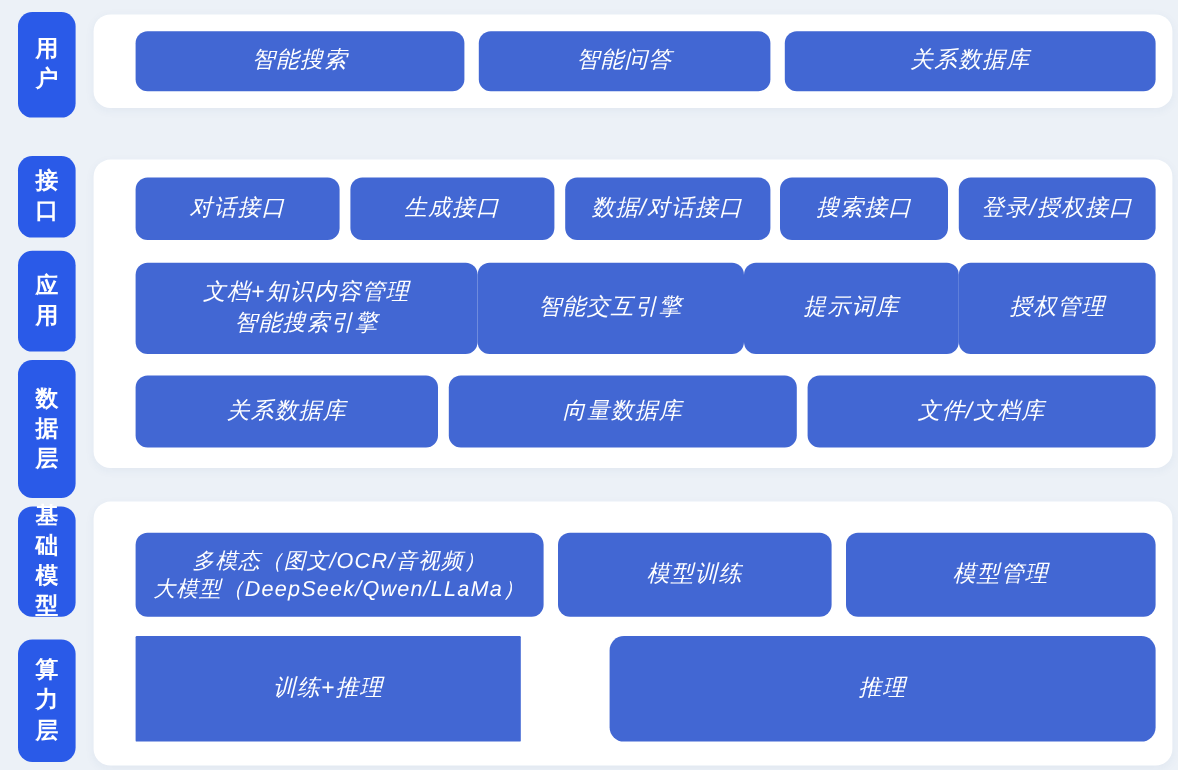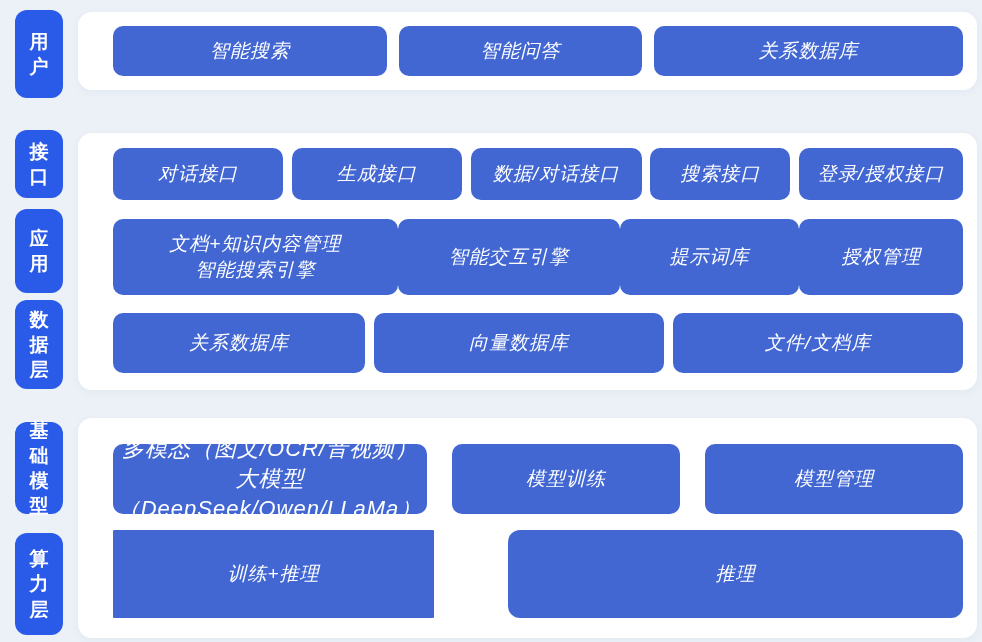--- a/index.html
+++ b/index.html
@@ -68,21 +68,21 @@
     align-items:center;
     justify-content:center;
     text-align:center;
     box-sizing:border-box;
     padding:4px 13px;
     word-break:break-all;
   }
   .pill-user{top:10px;height:88px;}
   .pill-interface{top:130px;height:68px;}
   .pill-app{top:209px;height:84px;border-radius:12px;}
-  .pill-data{top:300px;height:89px;}
+  .pill-data{top:300px;height:115px;}
   .pill-model{top:422px;height:92px;}
   .pill-compute{top:533px;height:102px;}
 </style>
 </head>
 <body>
 
 <div class="stage">
 
   <div class="pill pill-user">用户</div>
   <div class="pill pill-interface">接口</div>
@@ -118,21 +118,21 @@
     </div>
     <div class="row" style="height:60px">
       <div class="box" style="width:252px">关系数据库</div>
       <div class="box" style="width:290px">向量数据库</div>
       <div class="box" style="width:290px">文件/文档库</div>
     </div>
   </div>
 
   <div class="panel panel3">
     <div class="row" style="height:70px">
-      <div class="box" style="width:314px;font-size:22px">
+      <div class="box" style="width:340px;font-size:18px">
         <span>多模态（图文/OCR/音视频）</span>
         <span>大模型（DeepSeek/Qwen/LLaMa）</span>
       </div>
       <div class="box" style="width:228px">模型训练</div>
       <div class="box" style="width:258px">模型管理</div>
     </div>
     <div class="row" style="height:88px">
       <div class="box" style="width:321px;border-radius:1px">训练+推理</div>
       <div class="box" style="width:455px;border-radius:12px">推理</div>
     </div>

